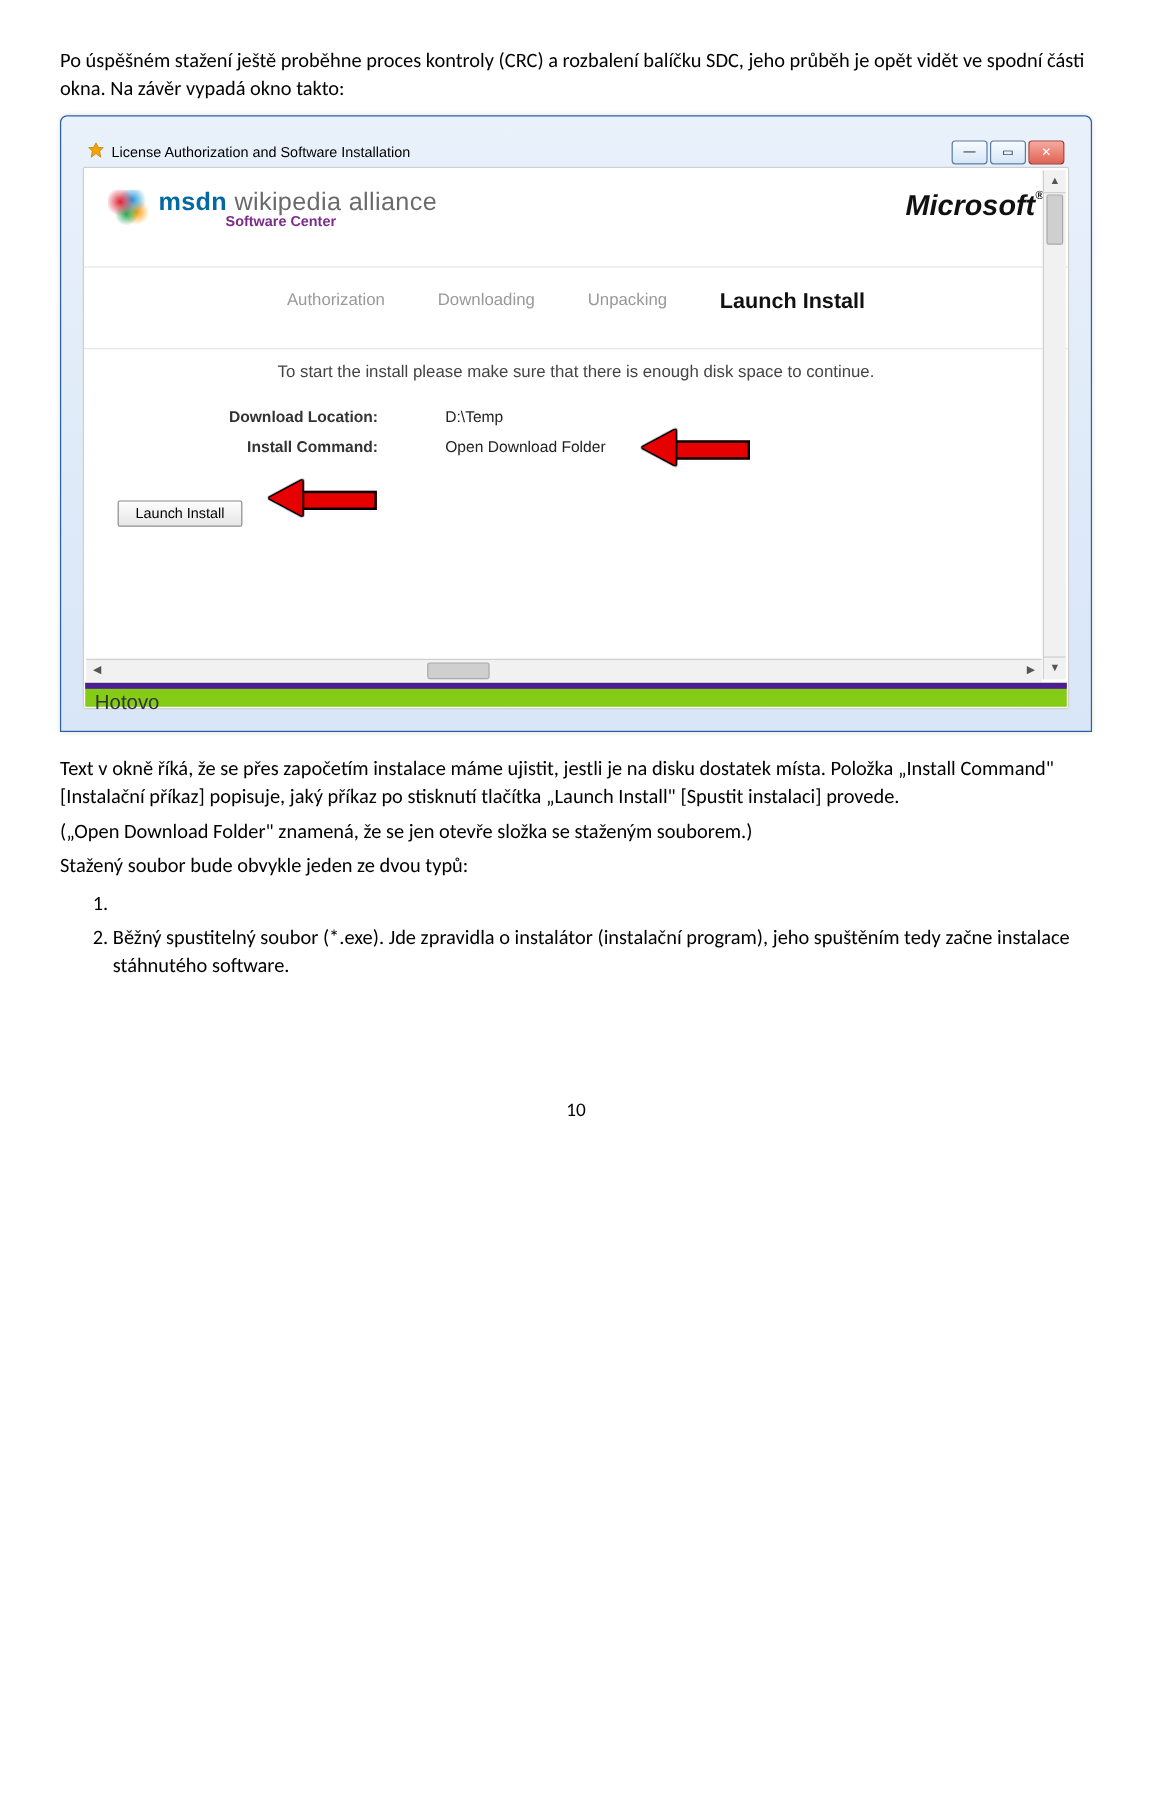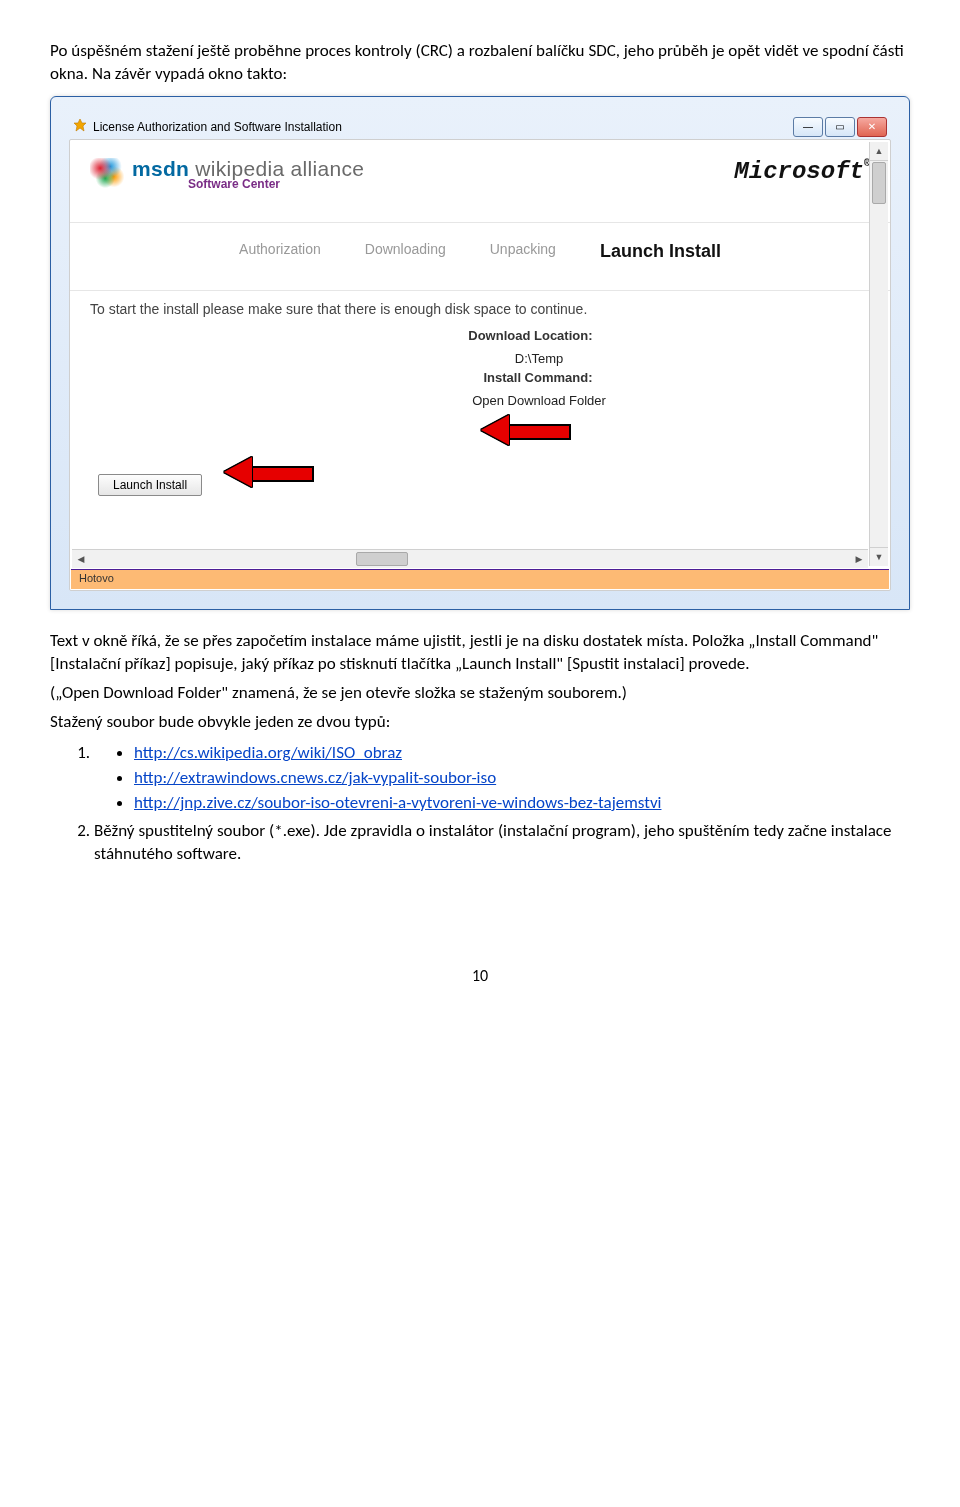--- a/index.html
+++ b/index.html
@@ -76,22 +76,22 @@
   .scroll-h {
     position: absolute; left:2px; right:22px; bottom:22px; height:18px;
     background:#f1f1f1; border-top:1px solid #d0d0d0;
     display:flex; align-items:center;
   }
   .scroll-h .arrow-l,.scroll-h .arrow-r{width:18px;height:18px;display:flex;align-items:center;justify-content:center;font-size:9px;color:#555;}
   .scroll-h .track{flex:1;position:relative;height:100%;}
   .scroll-h .thumb{position:absolute;left:35%;width:50px;top:2px;bottom:2px;background:#cfcfcf;border:1px solid #a9a9a9;border-radius:2px;}
   .status-bar {
     position:absolute; left:1px; right:1px; bottom:1px; height:20px;
-    background:#fdba74; border-top:1px solid #4c1d95;
-    font-size:11px; color:#333; padding:2px 8px; box-sizing:border-box;
+    background:#84cc16; border-top:5px solid #4c1d95;
+    font-size:17px; color:#333; padding:2px 8px; box-sizing:border-box;
     font-family:"Segoe UI",Tahoma,sans-serif;
   }
   .header-logos {
     display:flex; justify-content:space-between; align-items:flex-start;
     margin-bottom: 30px;
   }
   .msdn-logo { display:flex; align-items:flex-start; gap:8px; }
   .msdn-mark {
     width:34px; height:34px;
     background:
@@ -101,41 +101,40 @@
       radial-gradient(circle at 70% 55%, #f90, transparent 35%);
     border-radius:6px;
     filter: blur(0.3px);
   }
   .msdn-text { line-height:1.05; }
   .msdn-text .line1 { font-size:21px; color:#6a6a6a; font-weight:400; letter-spacing:0.3px; }
   .msdn-text .line1 .bold { font-weight:700; color:#0369a1; }
   .msdn-text .line2 { font-size:12px; color:#7a2d86; font-weight:700; margin-left:56px; margin-top:-2px; }
   .ms-logo {
     font-size:24px; font-weight:700; font-style:italic;
-    font-family: Liberation Mono, monospace;
+    font-family: Liberation Sans, sans-serif;
     color:#111;
   }
   .ms-logo sup { font-size:10px; vertical-align:top; }
   .divider { height:1px; background:#e6e6e6; margin:6px -20px; }
   .steps {
     display:flex; gap:44px; justify-content:center;
     font-family: Verdana, Tahoma, sans-serif;
     font-size:14px; color:#999; margin: 18px 0 28px 0;
   }
   .steps .active { font-size:18px; font-weight:700; color:#111; }
   .install-row {
     display:flex; align-items:center; gap:8px;
     margin: 4px 0 4px 70px;
     font-size:13px;
-    flex-direction:column;
   }
   .install-row .label { font-weight:700; width:155px; text-align:right; }
   .install-row .val { color:#222;margin-left:48px; }
   .instr-text {
-    font-size:14px; color:#444; margin: 10px 0 11px 0;
+    font-size:14px; color:#444; margin: 10px 0 23px 0; text-align: center;
   }
   .red-arrow {
     width:90px; height:28px; margin-left:22px;
     position:relative;
   }
   .red-arrow::before{
     content:""; position:absolute; right:0; top:8px; width:60px; height:12px;
     background:#e60000; border:2px solid #000;
   }
   .red-arrow::after{
@@ -243,22 +242,17 @@
     <div class="status-bar">Hotovo</div>
   </div>
 </div>
 
 <p class="doc-para">Text v okně říká, že se přes započetím instalace máme ujistit, jestli je na disku dostatek místa. Položka „Install Command" [Instalační příkaz] popisuje, jaký příkaz po stisknutí tlačítka „Launch Install" [Spustit instalaci] provede.</p>
 <p class="doc-para">(„Open Download Folder" znamená, že se jen otevře složka se staženým souborem.)</p>
 <p class="doc-para">Stažený soubor bude obvykle jeden ze dvou typů:</p>
 
 <ol class="doc-list">
   <li>
-    <ul class="bullets">
-      <li><a class="doc-link">http://cs.wikipedia.org/wiki/ISO_obraz</a></li>
-      <li><a class="doc-link">http://extrawindows.cnews.cz/jak-vypalit-soubor-iso</a></li>
-      <li><a class="doc-link">http://jnp.zive.cz/soubor-iso-otevreni-a-vytvoreni-ve-windows-bez-tajemstvi</a></li>
-    </ul>
   </li>
   <li>Běžný spustitelný soubor (*.exe). Jde zpravidla o instalátor (instalační program), jeho spuštěním tedy začne instalace stáhnutého software.</li>
 </ol>
 
 <div class="page-num">10</div>
 
 </body></html>

